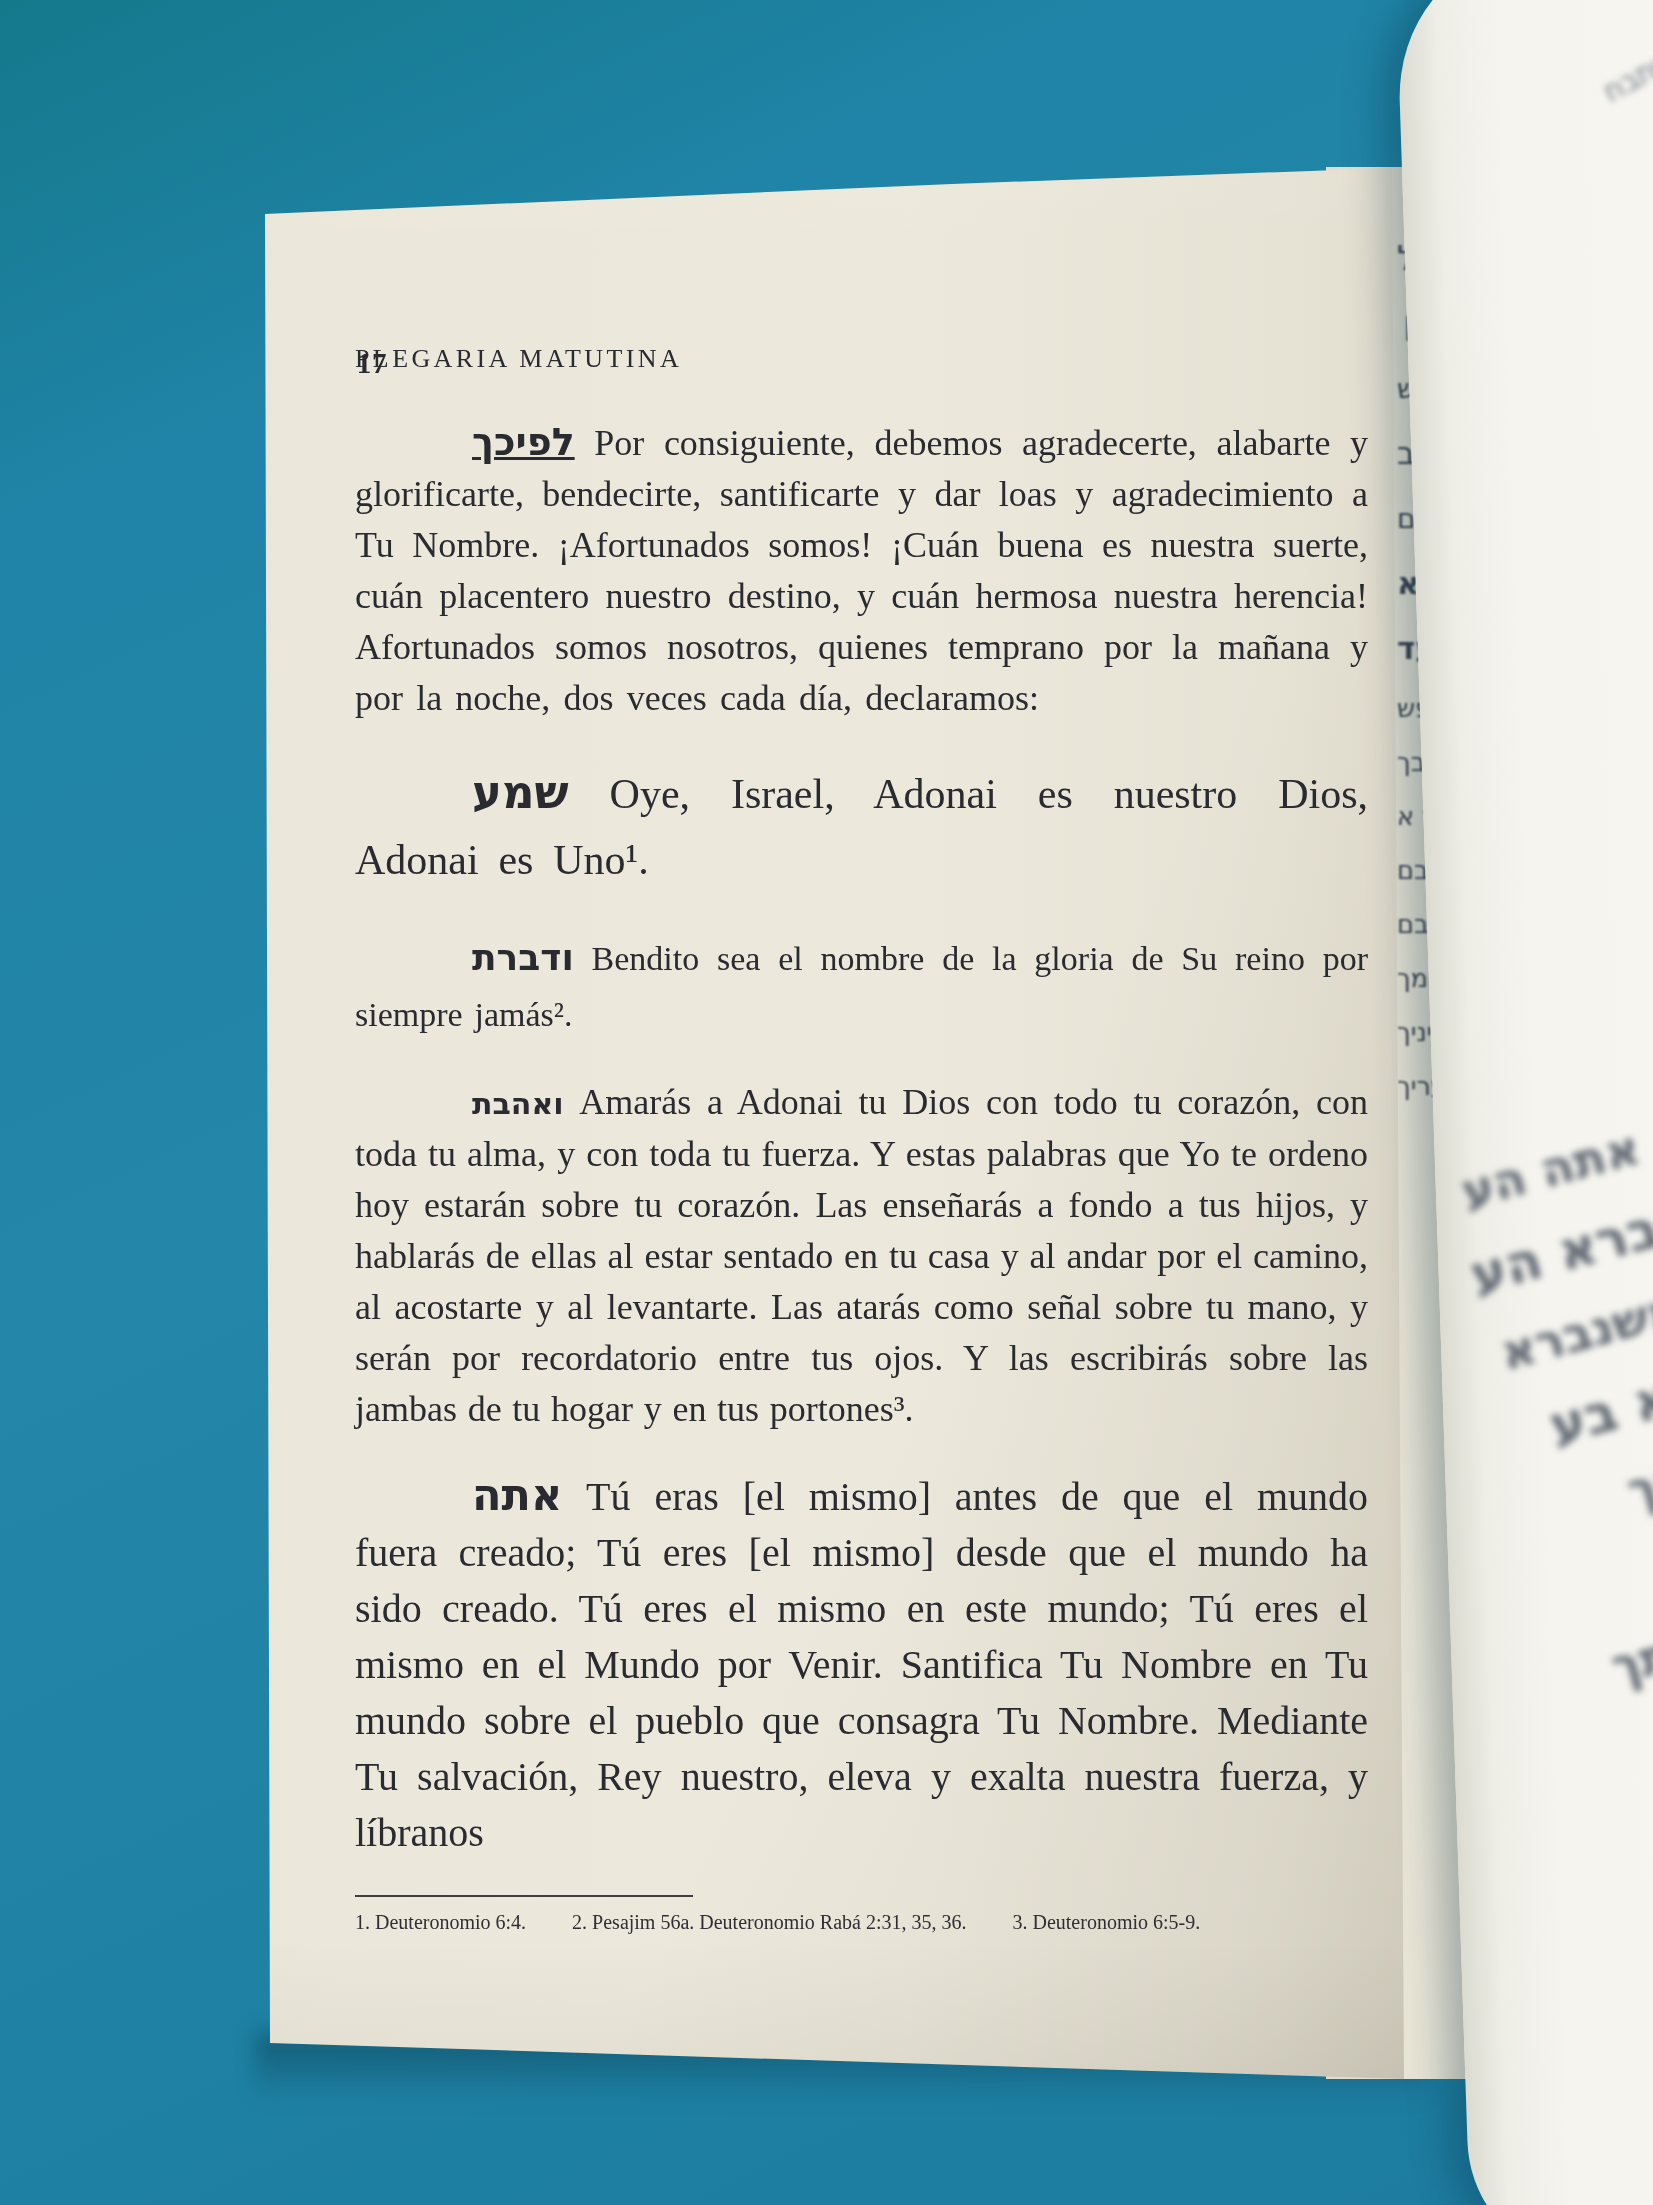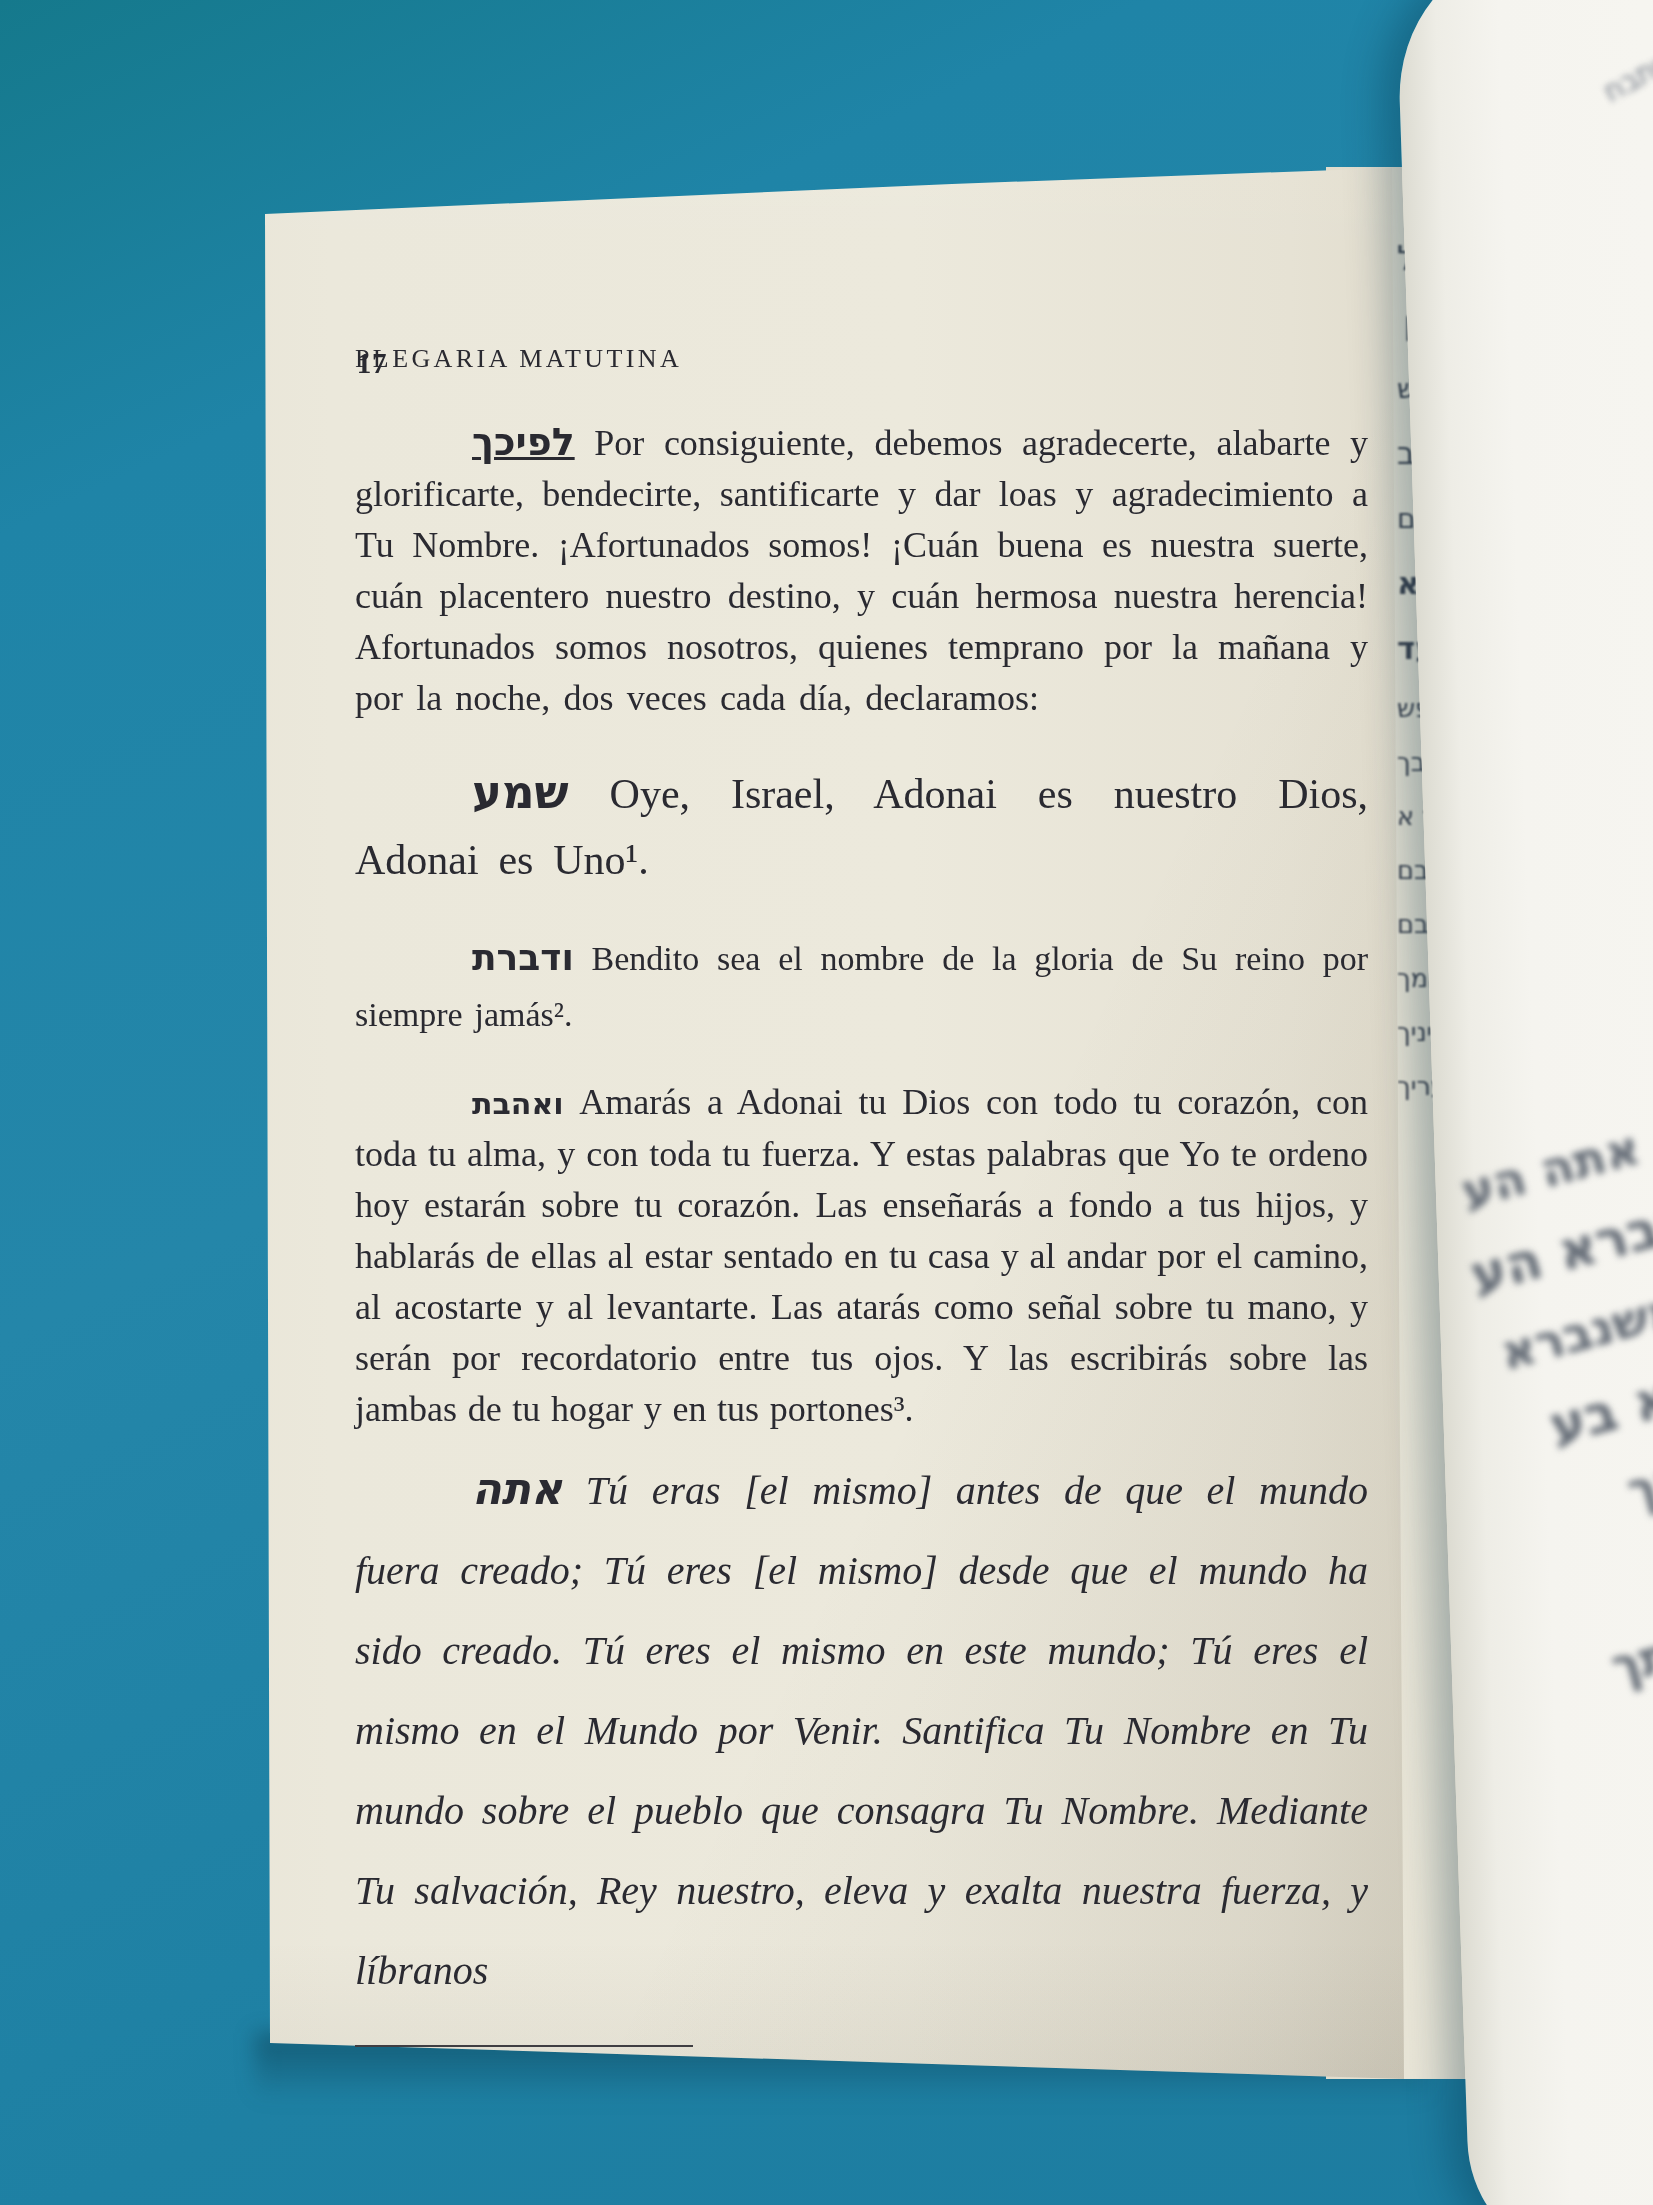--- a/index.html
+++ b/index.html
@@ -36,21 +36,21 @@
   .para { text-align:justify; text-indent:117px; position:relative; }
   .heb  { font-family:"DejaVu Sans", sans-serif; font-weight:bold; }
   .p1 { margin:31px 0 0; font-size:36px;   line-height:51px; word-spacing:4.2px; }
   .p1 .heb { font-size:38px;text-decoration:underline; }
   .p2 { margin:36px 0 0; font-size:42px;   line-height:66px; word-spacing:9.3px; }
   .p2 .heb { font-size:45px; }
   .p3 { margin:37px 0 0; font-size:34px;   line-height:56px; word-spacing:3.4px; }
   .p3 .heb { font-size:36px; }
   .p4 { margin:34px 0 0; font-size:36px; line-height:51px; word-spacing:1.7px; }
   .p4 .heb { font-size:30px; }
-  .p5 { margin:14px 0 0; font-size:40px;   line-height:80px; word-spacing:7.6px;font-style:italic; }
+  .p5 { margin:32px 0 0; font-size:40px;   line-height:56px; word-spacing:7.6px; }
   .p5 .heb { font-size:43px; }
   .footnote-rule { margin-top:34px; width:338px; border-top:2.5px solid #3f3e42; }
   .footnotes { margin-top:13.6px; display:flex; gap:46px; font-size:20px; color:#2e2e34; white-space:nowrap; }
   
   .right-page-sliver {
     position:absolute; left:1326px; top:167px; width:204px; height:1912px; z-index:1;
     background: linear-gradient(to right, #e0dccc, #e8e5d7 40%, #e5e1d2);
   }
   .edge-fragments {
     position:absolute; left:71px; top:59px; width:127px;
@@ -128,20 +128,25 @@
 
     <p class="para p2"><span class="heb">שמע</span> <span>Oye, Israel, Adonai es nuestro Dios, Adonai es Uno¹.</span></p>
 
     <p class="para p3"><span class="heb">ודברת</span> <span>Bendito sea el nombre de la gloria de Su reino por siempre jamás².</span></p>
 
     <p class="para p4"><span class="heb">ואהבת</span> <span>Amarás a Adonai tu Dios con todo tu corazón, con toda tu alma, y con toda tu fuerza. Y estas palabras que Yo te ordeno hoy estarán sobre tu corazón. Las enseñarás a fondo a tus hijos, y hablarás de ellas al estar sentado en tu casa y al andar por el camino, al acostarte y al levantarte. Las atarás como señal sobre tu mano, y serán por recordatorio entre tus ojos. Y las escribirás sobre las jambas de tu hogar y en tus portones³.</span></p>
 
     <p class="para p5"><span class="heb">אתה</span> <span>Tú eras [el mismo] antes de que el mundo fuera creado; Tú eres [el mismo] desde que el mundo ha sido creado. Tú eres el mismo en este mundo; Tú eres el mismo en el Mundo por Venir. Santifica Tu Nombre en Tu mundo sobre el pueblo que consagra Tu Nombre. Mediante Tu salvación, Rey nuestro, eleva y exalta nuestra fuerza, y líbranos</span></p>
 
     <div class="footnote-rule"></div>
+    <div class="footnotes">
+      <span>1. Deuteronomio 6:4.</span>
+      <span>2. Pesajim 56a. Deuteronomio Rabá 2:31, 35, 36.</span>
+      <span>3. Deuteronomio 6:5-9.</span>
+    </div>
   </div>
 
   <div class="curl-page">
     <div class="curl-top-lines">
         <span class="frag">ישתבח</span>
         <span class="frag">שמו</span>
         <span class="frag">מלכנו</span>
         <span class="frag">ברוך</span>
         <span class="frag">ערב</span>
         <span class="frag">יום:</span>

